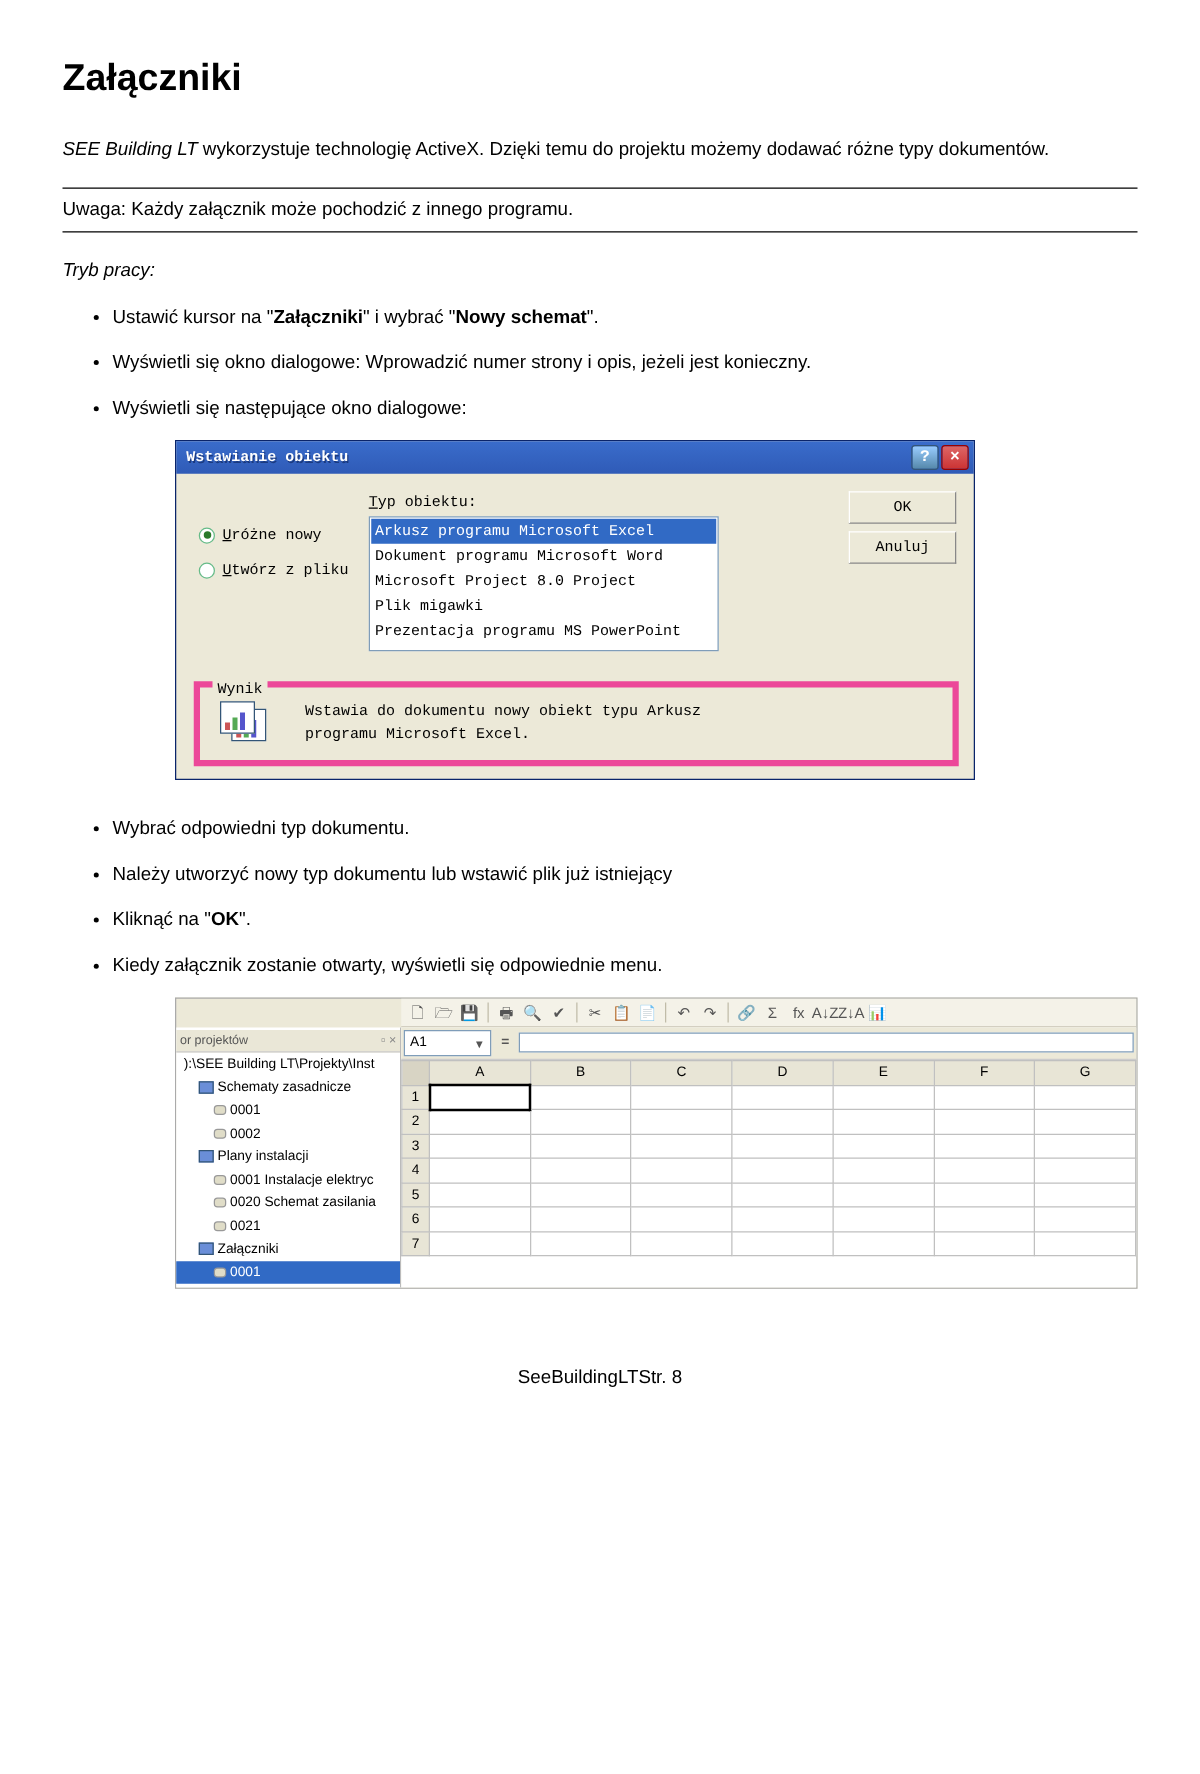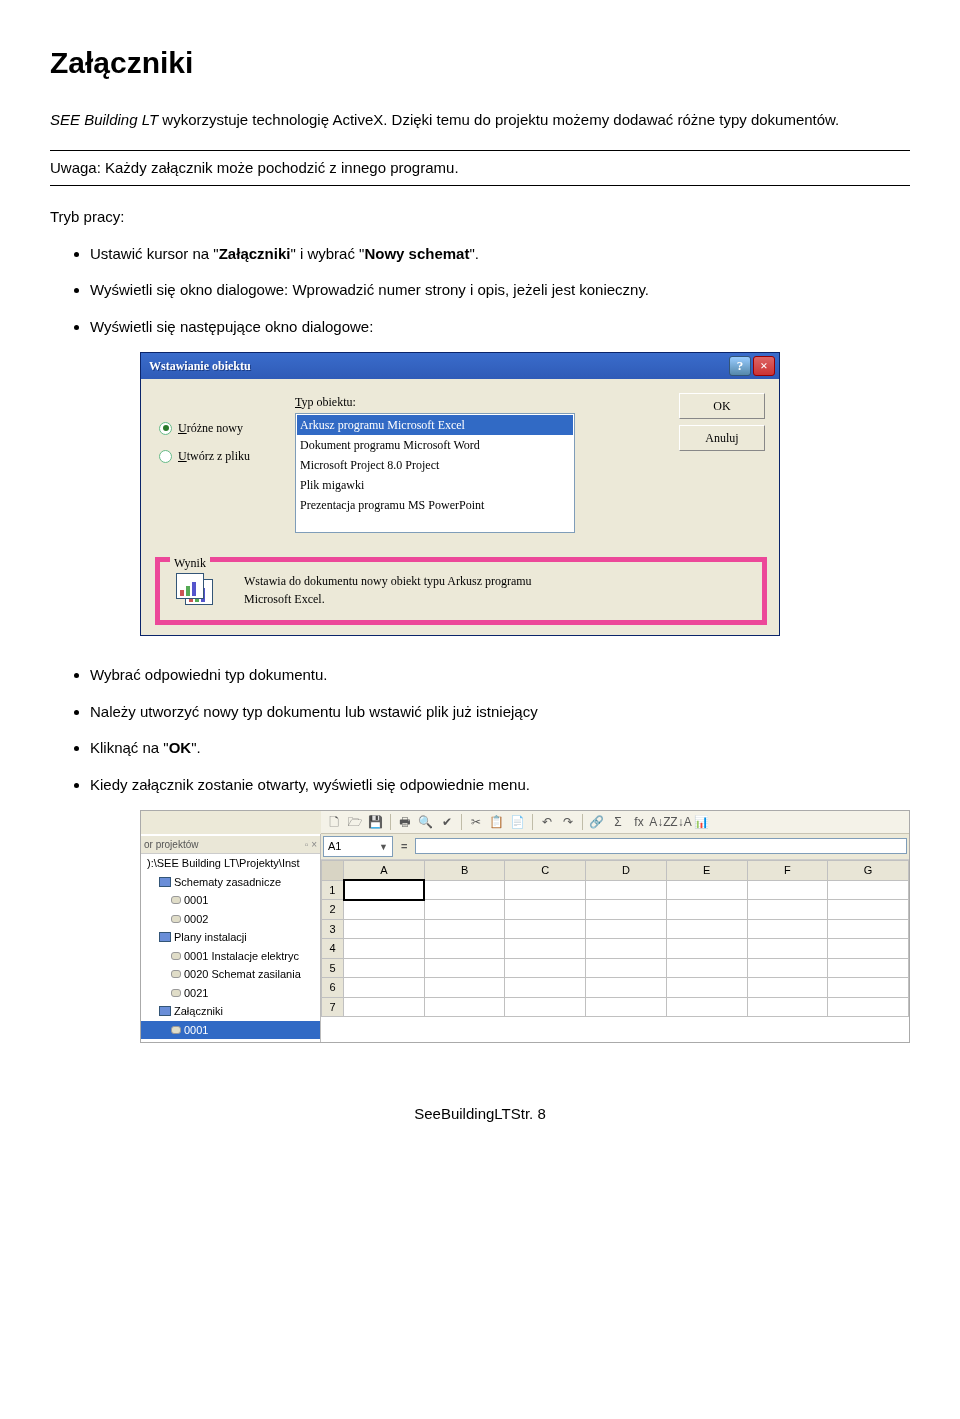--- a/index.html
+++ b/index.html
@@ -18,32 +18,32 @@
     margin: 0 0 24px 0;
   }
   .intro { margin: 10px 0 18px 0; }
   .italic { font-style: italic; }
   .note-box {
     border-top: 1px solid #000;
     border-bottom: 1px solid #000;
     padding: 6px 0;
     margin: 14px 0 20px 0;
   }
-  .tryb { margin: 14px 0 6px 0; }
+  .tryb { font-style: italic; margin: 14px 0 6px 0; }
   ul.bullets { list-style: disc; padding-left: 40px; margin: 6px 0; }
   ul.bullets li { margin: 14px 0; }
   .bold { font-weight: bold; }
 
   
   .dialog {
     width: 640px;
     margin: 12px 0 28px 90px;
     border: 1px solid #0a246a;
     background: #ece9d8;
-    font-family: Liberation Serif, serif;
+    font-family: Liberation Mono, monospace;
     font-size: 12px;
   }
   .dlg-titlebar {
     height: 26px;
     background: linear-gradient(#3a6ccb, #2f5bb7);
     display: flex; align-items: center; justify-content: space-between;
     padding: 0 4px 0 8px;
     color: #fff; font-weight: bold;
   }
   .dlg-titlebar .title { text-shadow: 1px 1px 0 #1a3a80; }
@@ -65,21 +65,21 @@
     width:13px; height:13px; border-radius:50%;
     border:1px solid #6b8; background:#fff;
     display:flex; align-items:center; justify-content:center;
   }
   .radio-dot.on::after { content:''; width:6px; height:6px; background:#2a7a2a; border-radius:50%; }
   .radio-label u { text-decoration: underline; }
   .typ-wrap { margin-left: 140px; }
   .typ-label { margin-bottom: 2px; }
   .typ-label u { text-decoration: underline; }
   .listbox {
-    width: 280px; height: 120px;
+    width: 280px; height: 108px;
     border: 1px solid #7f9db9;
     background:#fff;
     overflow:hidden;
     padding:1px;
   }
   .listbox .item { padding: 1px 3px; white-space: nowrap; font-size:12px; }
   .listbox .item.sel { background:#316ac5; color:#fff; }
   .dlg-right { position:absolute; right: 14px; top: 14px; display:flex; flex-direction:column; gap:6px; }
   .btn3d {
     width: 86px; padding: 3px 0;

